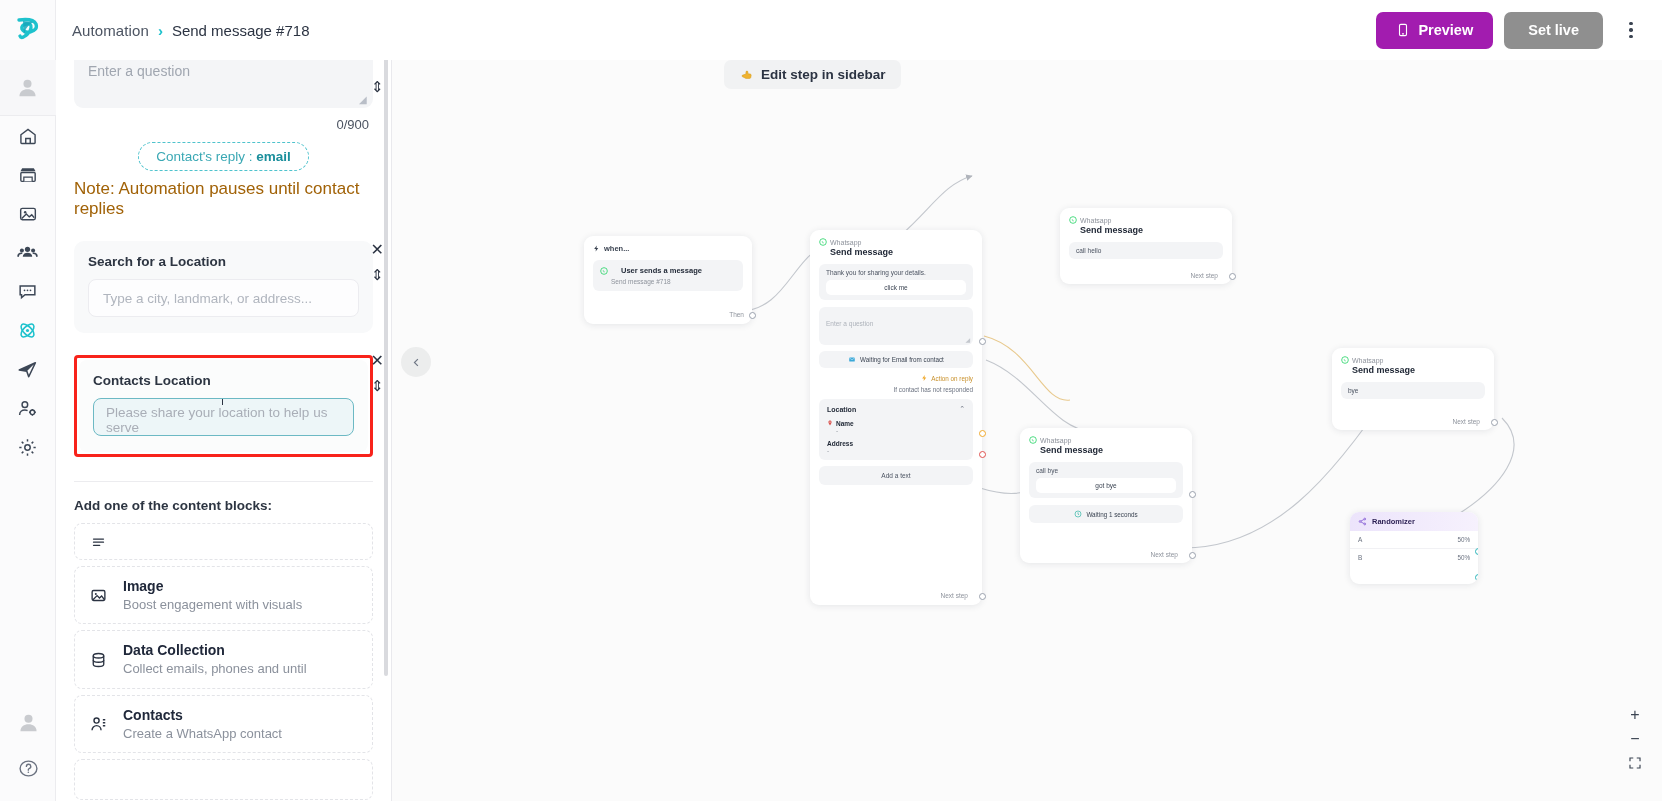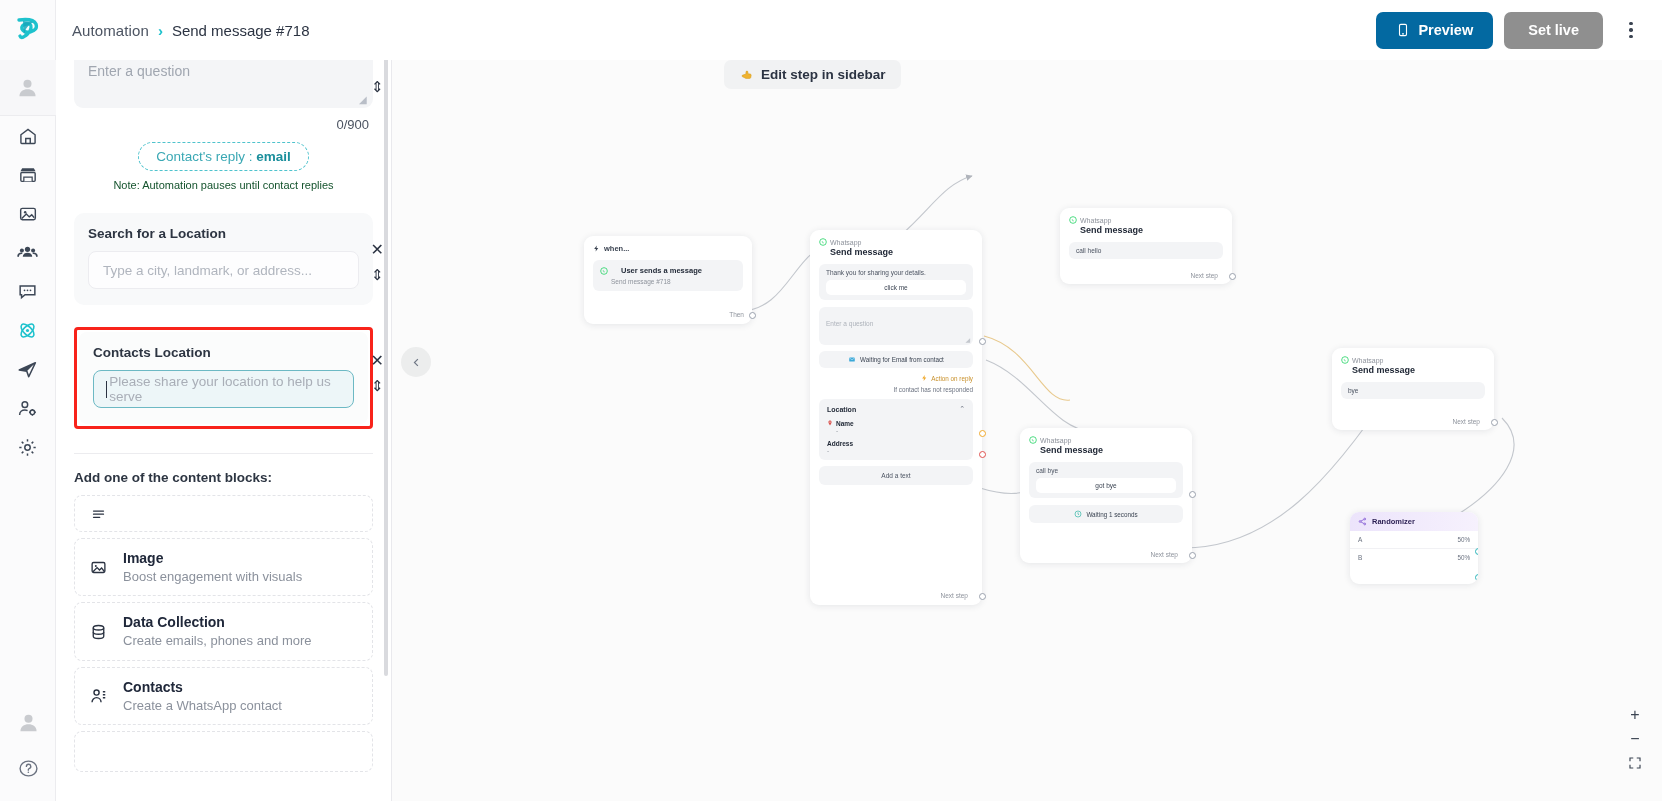--- a/index.html
+++ b/index.html
@@ -61,21 +61,21 @@
   }
   .crumb-sep { color: #1ec2cd; font-size: 15px; font-weight: 700; }
   .crumb-leaf { font-size: 15px; color: #2b3342; }
   .header-actions { margin-left: auto; display: flex; align-items: center; gap: 11px; }
   .btn {
     height: 37px; border-radius: 7px; border: none;
     font-size: 14.5px; font-weight: 700; color: #fff;
     display: flex; align-items: center; justify-content: center; gap: 8px;
     padding: 0 20px; cursor: pointer; font-family: "Liberation Sans", sans-serif;
   }
-  .btn-preview { background: #0369a1; }
+  .btn-preview { background: #a21caf; }
   .btn-setlive { background: #8f8f8f; padding: 0 24px; }
   .btn-kebab {
     width: 34px; height: 37px; background: #fff; border: none;
     display: flex; flex-direction: column; align-items: center; justify-content: center;
     gap: 3px; cursor: pointer; border-radius: 6px;
   }
   .kdot { width: 3.5px; height: 3.5px; border-radius: 50%; background: #3b4452; }
 
   
   .panel {
@@ -106,21 +106,21 @@
 
   .reply-chip-row { display: flex; justify-content: center; margin-top: 10px; }
   .reply-chip {
     border: 1.6px dashed #4fc3cd;
     border-radius: 18px;
     padding: 6px 17px;
     font-size: 13.5px; color: #3aa8b4;
     background: #fff;
   }
   .reply-chip b { color: #1b8f9c; }
-  .note { text-align: center; font-size: 11px; color: #14532d; margin-top: 8px; }
+  .note { text-align: left; font-size: 17px; color: #a16207; margin-top: 8px; }
 
   .card {
     background: #f8f9fa;
     border-radius: 10px;
     margin-top: 22px;
     padding: 13px 14px 16px;
     position: relative;
   }
   .card-label { font-size: 13.5px; font-weight: 700; color: #2d3542; margin-bottom: 10px; }
   .card-input {
@@ -143,20 +143,21 @@
   .card-focus { margin-top: 0; background: #fbfcfc; border-radius: 8px; padding: 13px 14px 16px; }
   .card-input-focus {
     background: #edf6f8;
     border: 1.5px solid #6cb9c4;
     border-radius: 8px;
     height: 38px;
     padding: 0 12px;
     display: flex; align-items: center;
     font-size: 13.5px; color: #a9aeb7;
     position: relative;
+    flex-direction: column;
   }
   .caret {
     width: 1.5px; height: 17px; background: #2b3342;
     margin-right: 2px;
   }
 
   .side-ctrls {
     position: absolute; right: 7px;
     display: flex; flex-direction: column; align-items: center; gap: 9px;
     color: #2b3342;
@@ -648,21 +649,21 @@
         <div class="block-item" style="margin-bottom:6px;">
           <span class="block-icon">
             <svg width="17" height="18" viewBox="0 0 24 24" fill="none" stroke="currentColor" stroke-width="1.9">
               <ellipse cx="12" cy="6" rx="7.4" ry="3.2"></ellipse>
               <path d="M4.6 6v12c0 1.8 3.3 3.2 7.4 3.2s7.4-1.4 7.4-3.2V6"></path>
               <path d="M4.6 12c0 1.8 3.3 3.2 7.4 3.2s7.4-1.4 7.4-3.2"></path>
             </svg>
           </span>
           <div>
             <div class="block-title">Data Collection</div>
-            <div class="block-sub">Create emails, phones and more</div>
+            <div class="block-sub">Collect emails, phones and until</div>
           </div>
         </div>
 
         <div class="block-item">
           <span class="block-icon">
             <svg width="19" height="18" viewBox="0 0 24 24" fill="none" stroke="currentColor" stroke-width="1.9">
               <circle cx="9.4" cy="7.4" r="3.4"></circle>
               <path d="M3.4 20.4c0-3.6 2.7-6.2 6-6.2s6 2.6 6 6.2"></path>
               <path d="M17.8 6.4h3.2M17.8 10.4h3.2M17.8 14.4h3.2"></path>
             </svg>

